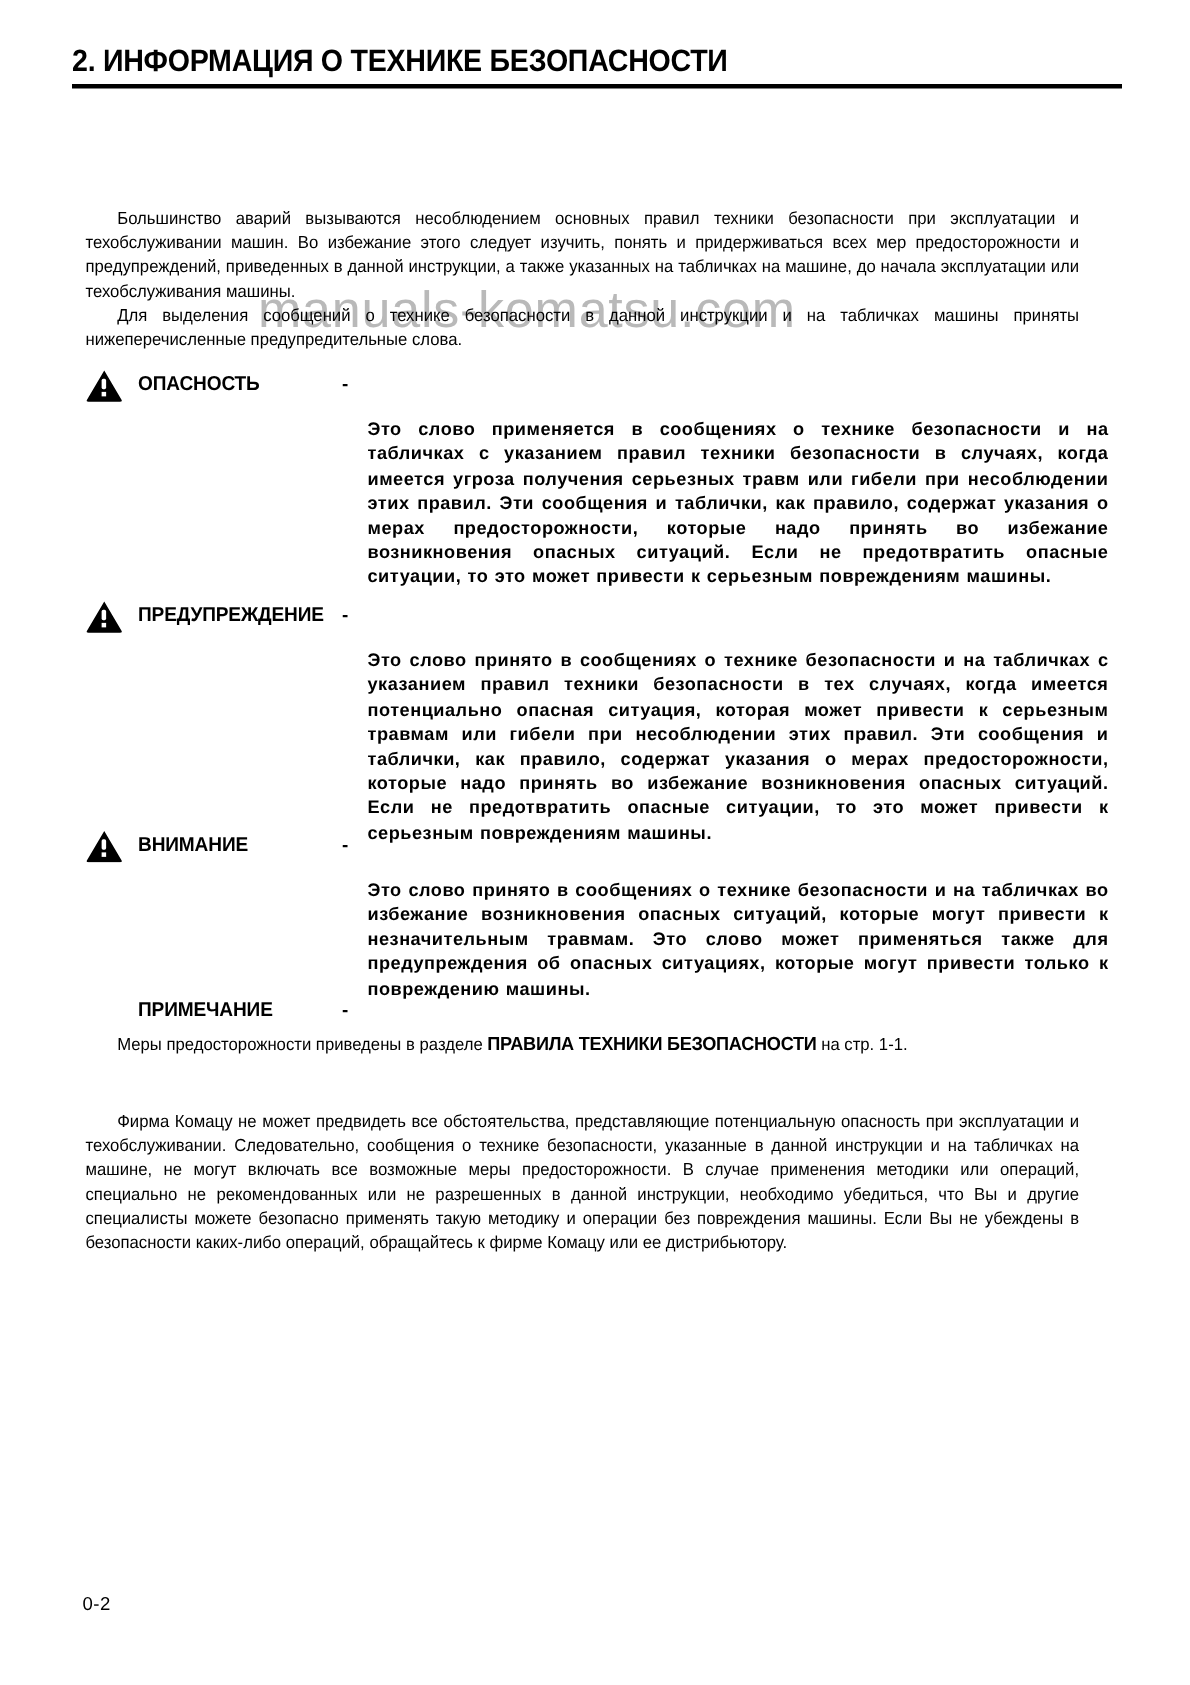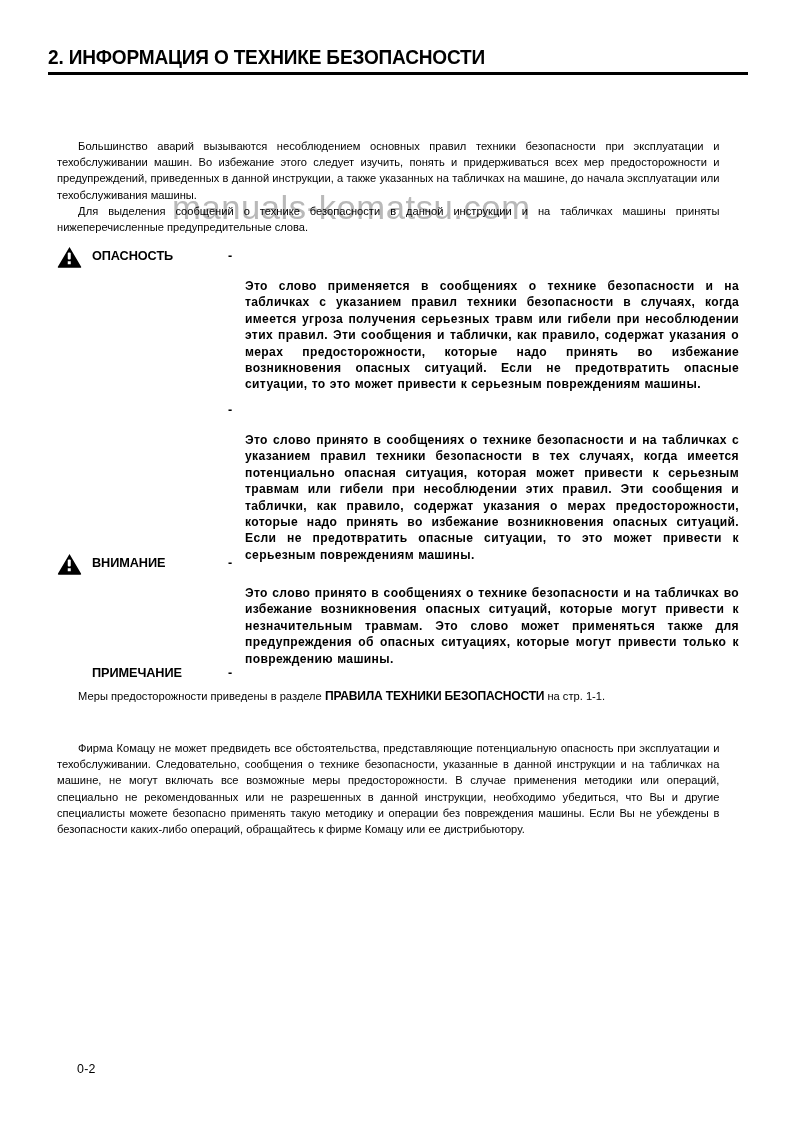--- a/index.html
+++ b/index.html
@@ -20,21 +20,21 @@
     position: absolute;
     inset: 0;
     width: 793px;
     height: 1123px;
   }
 
   
   .title-block {
     position: absolute;
     left: 48px;
-    top: 46px;
+    top: 30px;
     width: 700px;
   }
   .doc-title {
     font-size: 20.5px;
     font-weight: bold;
     letter-spacing: -0.2px;
     line-height: 1.08;
     transform: scaleX(0.93);
     transform-origin: left center;
     white-space: nowrap;
@@ -157,21 +157,20 @@
   }
   .closing-2 p { margin: 0; text-indent: 22px; }
 
   
   .page-number {
     position: absolute;
     left: 55px;
     top: 1062px;
     font-size: 12.4px;
     letter-spacing: 0.3px;
-    margin-left: 22px;
   }
 
   
   .watermark {
     position: absolute;
     left: 172px;
     top: 188px;
     font-size: 34px;
     color: #b9b9b9;
     letter-spacing: 0.5px;
@@ -207,20 +206,28 @@
           <rect x="21.5" y="13" width="6" height="14" rx="2.2" fill="#fff"></rect>
           <rect x="21.5" y="30.5" width="6" height="6" fill="#fff"></rect>
         </svg>
         <div class="sig-label">ОПАСНОСТЬ</div>
       </div>
       <div class="sig-dash">-</div>
       <div class="sig-body last-left">Это слово применяется в сообщениях о технике безопасности и на табличках с указанием правил техники безопасности в случаях, когда имеется угроза получения серьезных травм или гибели при несоблюдении этих правил. Эти сообщения и таблички, как правило, содержат указания о мерах предосторожности, которые надо принять во избежание возникновения опасных ситуаций. Если не предотвратить опасные ситуации, то это может привести к серьезным повреждениям машины.</div>
     </div>
 
     <div class="sig-block" style="height:139px;">
+      <div class="sig-left">
+        <svg class="warn-icon" viewBox="0 0 50 44">
+          <path d="M25 2 L48 41 Q49.5 43.5 46 43.5 L4 43.5 Q0.5 43.5 2 41 Z" fill="#000"></path>
+          <rect x="21.5" y="13" width="6" height="14" rx="2.2" fill="#fff"></rect>
+          <rect x="21.5" y="30.5" width="6" height="6" fill="#fff"></rect>
+        </svg>
+        <div class="sig-label">ПРЕДУПРЕЖДЕНИЕ</div>
+      </div>
       <div class="sig-dash">-</div>
       <div class="sig-body last-left">Это слово принято в сообщениях о технике безопасности и на табличках с указанием правил техники безопасности в тех случаях, когда имеется потенциально опасная ситуация, которая может привести к серьезным травмам или гибели при несоблюдении этих правил. Эти сообщения и таблички, как правило, содержат указания о мерах предосторожности, которые надо принять во избежание возникновения опасных ситуаций. Если не предотвратить опасные ситуации, то это может привести к серьезным повреждениям машины.</div>
     </div>
 
     <div class="sig-block" style="height:96px;">
       <div class="sig-left">
         <svg class="warn-icon" viewBox="0 0 50 44">
           <path d="M25 2 L48 41 Q49.5 43.5 46 43.5 L4 43.5 Q0.5 43.5 2 41 Z" fill="#000"></path>
           <rect x="21.5" y="13" width="6" height="14" rx="2.2" fill="#fff"></rect>
           <rect x="21.5" y="30.5" width="6" height="6" fill="#fff"></rect>

